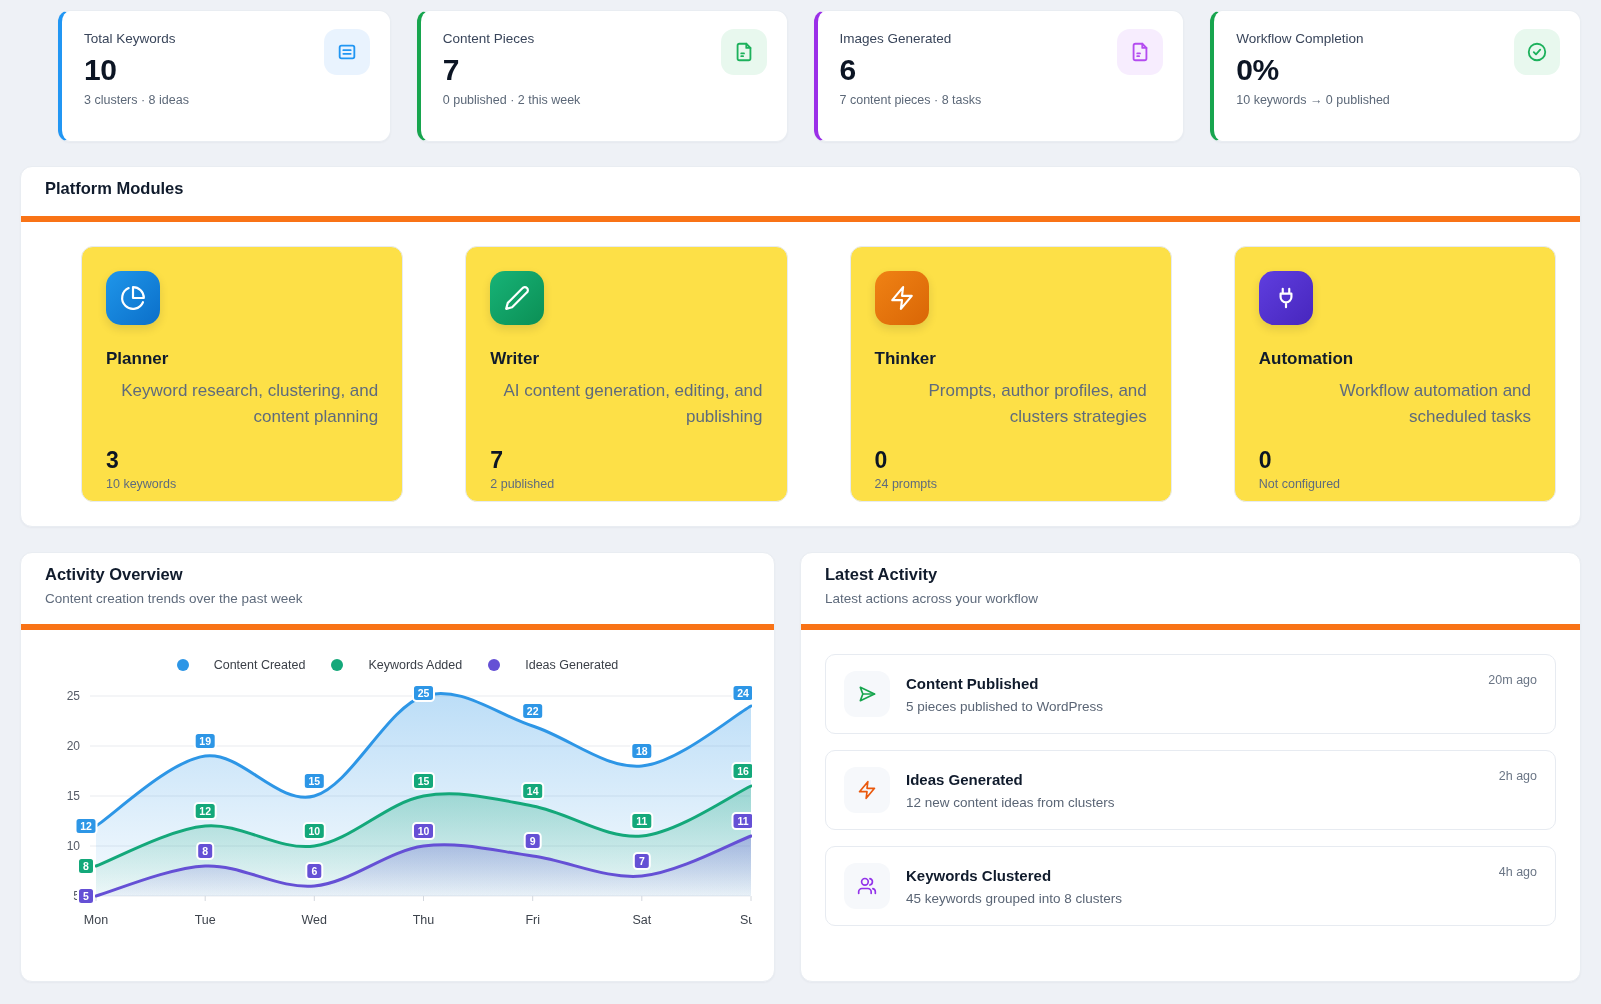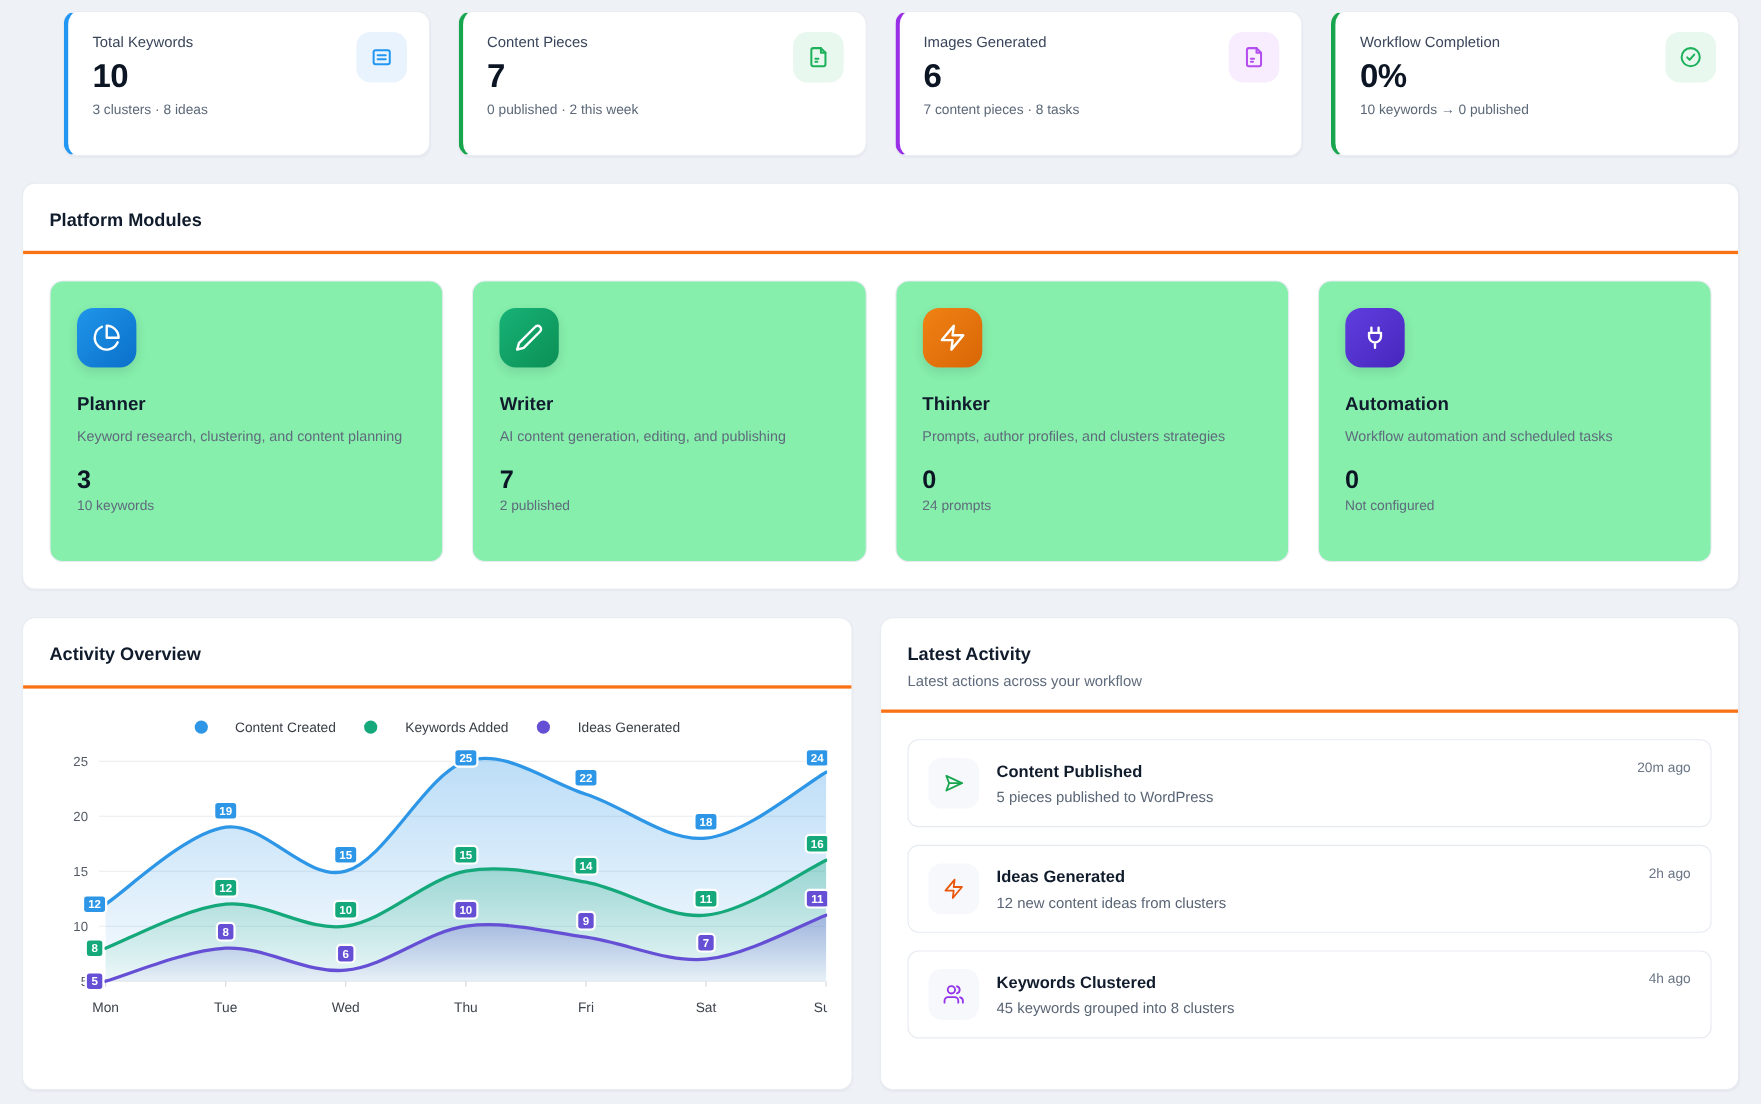--- a/index.html
+++ b/index.html
@@ -25,38 +25,38 @@
     position:absolute; top:18px; right:20px; width:46px; height:46px; border-radius:13px;
     display:flex; align-items:center; justify-content:center;
   }
   .stat-icon svg { width:22px; height:22px; }
 
   
   .panel {
     background:#fff; border:1px solid #e9edf2; border-radius:12px;
     box-shadow:0 1px 2px rgba(16,24,40,.04);
   }
-  .panel-head { padding:24px 24px 18px; border-bottom:3px solid #f97316; }
+  .panel-head { padding:12px 24px 18px; border-bottom:6px solid #f97316; }
   .panel-title { font-size:16.5px; font-weight:700; color:#101b2c; }
   .panel-sub { font-size:13.5px; color:#5f6b7c; margin-top:7px; }
 
   
   .modules-panel { margin-bottom:25px; }
   .modules-grid { display:grid; grid-template-columns:repeat(4,1fr); gap:26px; padding:24px; }
   .module-card {
     border:1px solid #e7ebf1; border-radius:12px; padding:24px; height:256px;
-    background:#86efac; cursor:pointer;
+    background:#fde047; cursor:pointer;margin-left:36px;
   }
   .module-icon {
     width:54px; height:54px; border-radius:15px; display:flex; align-items:center; justify-content:center;
     box-shadow:0 4px 10px rgba(16,24,40,.12);
   }
   .module-icon svg { width:26px; height:26px; stroke:#fff; }
   .module-name { font-size:17px; font-weight:700; margin-top:24px; }
-  .module-desc { font-size:13px; color:#5f6b7c; line-height:1.55; margin-top:9px; }
+  .module-desc { font-size:17px; color:#5f6b7c; line-height:1.55; margin-top:9px;text-align:right; }
   .module-value { font-size:23px; font-weight:700; color:#0c1524; margin-top:16px; }
   .module-sub { font-size:12.5px; color:#5f6b7c; margin-top:3px; }
 
   
   .bottom-row { display:grid; grid-template-columns:755px 1fr; gap:25px; }
   .bottom-row .panel { min-height:430px; }
 
   
   .chart-wrap { padding:4px 24px 18px; }
   .chart-legend { display:flex; justify-content:center; gap:26px; margin-top:24px; }
@@ -196,20 +196,21 @@
         <div class="module-sub">Not configured</div>
       </div>
     </div>
   </section>
 
   <div class="bottom-row">
 
     <section class="panel">
       <div class="panel-head">
         <div class="panel-title">Activity Overview</div>
+        <div class="panel-sub">Content creation trends over the past week</div>
       </div>
       <div class="chart-wrap">
         <div class="chart-legend" id="chart-legend">
             <span class="legend-item">
               <span class="legend-dot" style="background:#2d96e6"></span>
               <span>Content Created</span>
             </span>
             <span class="legend-item">
               <span class="legend-dot" style="background:#14a87a"></span>
               <span>Keywords Added</span>

